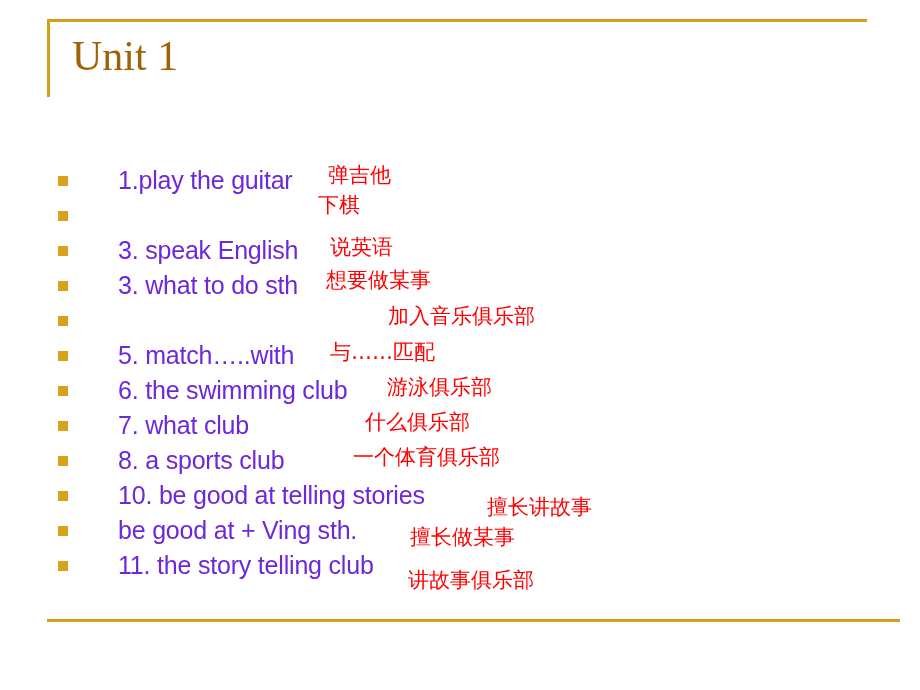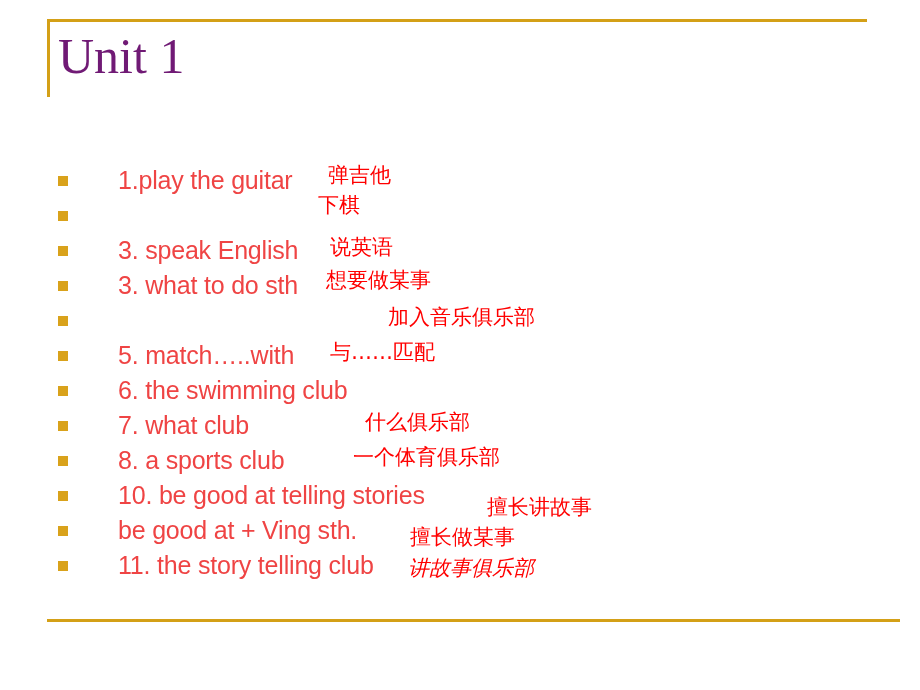--- a/index.html
+++ b/index.html
@@ -38,26 +38,26 @@
     left: 47px;
     top: 619px;
     width: 853px;
     height: 3px;
     background: #d4a017;
   }
 
   
   #title {
     position: absolute;
-    left: 58px;
+    left: 72px;
     top: 28px;
     font-family: "Liberation Serif", "DejaVu Serif", serif;
-    font-size: 50px;
+    font-size: 42px;
     line-height: 56px;
-    color: #701a75;
+    color: #a16207;
     white-space: nowrap;
   }
 
   
   #vocab-list {
     position: absolute;
     left: 0;
     top: 163px;
     width: 920px;
   }
@@ -73,21 +73,21 @@
     height: 10px;
     background: #d9a21b;
   }
   .en {
     position: absolute;
     left: 118px;
     top: 0;
     font-family: "Liberation Sans", sans-serif;
     font-size: 25px;
     line-height: 35px;
-    color: #ef4444;
+    color: #6d28d9;
     white-space: nowrap;
     letter-spacing: -0.2px;
   }
   .cn {
     position: absolute;
     top: 0;
     font-family: "DejaVu Sans", "Liberation Sans", sans-serif;
     font-size: 21px;
     line-height: 35px;
     color: #ff0000;
@@ -120,30 +120,31 @@
         <span class="en">3. speak English</span>
         <span class="cn" style="left: 330px; top: -3px;">说英语</span>
       </div>
       <div class="vocab-row">
         <span class="bullet"></span>
         <span class="en">3. what to do sth</span>
         <span class="cn" style="left: 326px; top: -5px;">想要做某事</span>
       </div>
       <div class="vocab-row">
         <span class="bullet"></span>
-        <span class="cn" style="left: 388px; top: -3px;">加入音乐俱乐部</span>
+        <span class="cn" style="left: 388px; top: -3px; font-family: Liberation Mono, monospace;">加入音乐俱乐部</span>
       </div>
       <div class="vocab-row">
         <span class="bullet"></span>
         <span class="en">5. match…..with</span>
         <span class="cn" style="left: 330px; top: -3px;">与……匹配</span>
       </div>
       <div class="vocab-row">
         <span class="bullet"></span>
         <span class="en">6. the swimming club</span>
+        <span class="cn" style="left: 387px; top: -3px;">游泳俱乐部</span>
       </div>
       <div class="vocab-row">
         <span class="bullet"></span>
         <span class="en">7. what club</span>
         <span class="cn" style="left: 365px; top: -3px;">什么俱乐部</span>
       </div>
       <div class="vocab-row">
         <span class="bullet"></span>
         <span class="en">8. a sports club</span>
         <span class="cn" style="left: 337px; top: -3px; margin-left: 16px;">一个体育俱乐部</span>
@@ -154,17 +155,17 @@
         <span class="cn" style="left: 487px; top: 3px; margin-top: 9px;">擅长讲故事</span>
       </div>
       <div class="vocab-row">
         <span class="bullet"></span>
         <span class="en"> be good at  + Ving sth.</span>
         <span class="cn" style="left: 410px; top: 0px; margin-top: 7px;">擅长做某事</span>
       </div>
       <div class="vocab-row">
         <span class="bullet"></span>
         <span class="en">11. the story telling club</span>
-        <span class="cn" style="left: 408px; top: 3px; font-style: italic;">讲故事俱乐部</span>
+        <span class="cn" style="left: 408px; top: 15px;">讲故事俱乐部</span>
       </div>
     </div>
 
 </div>
 
 </body></html>

